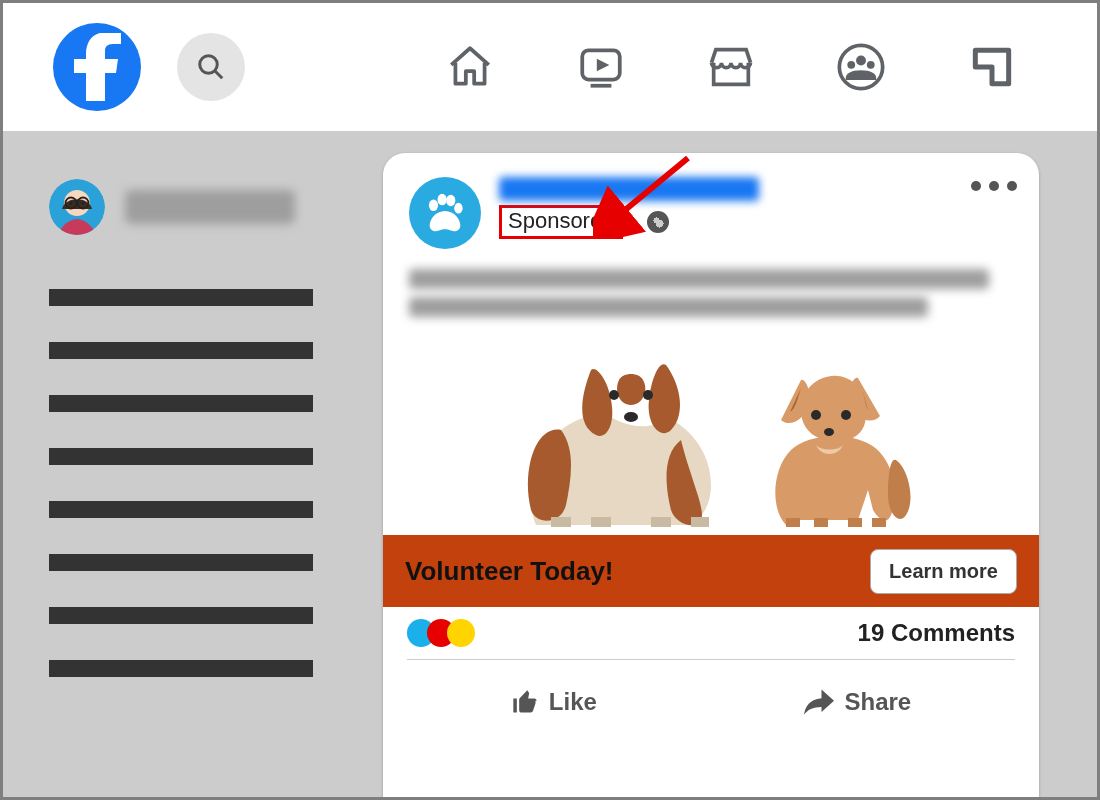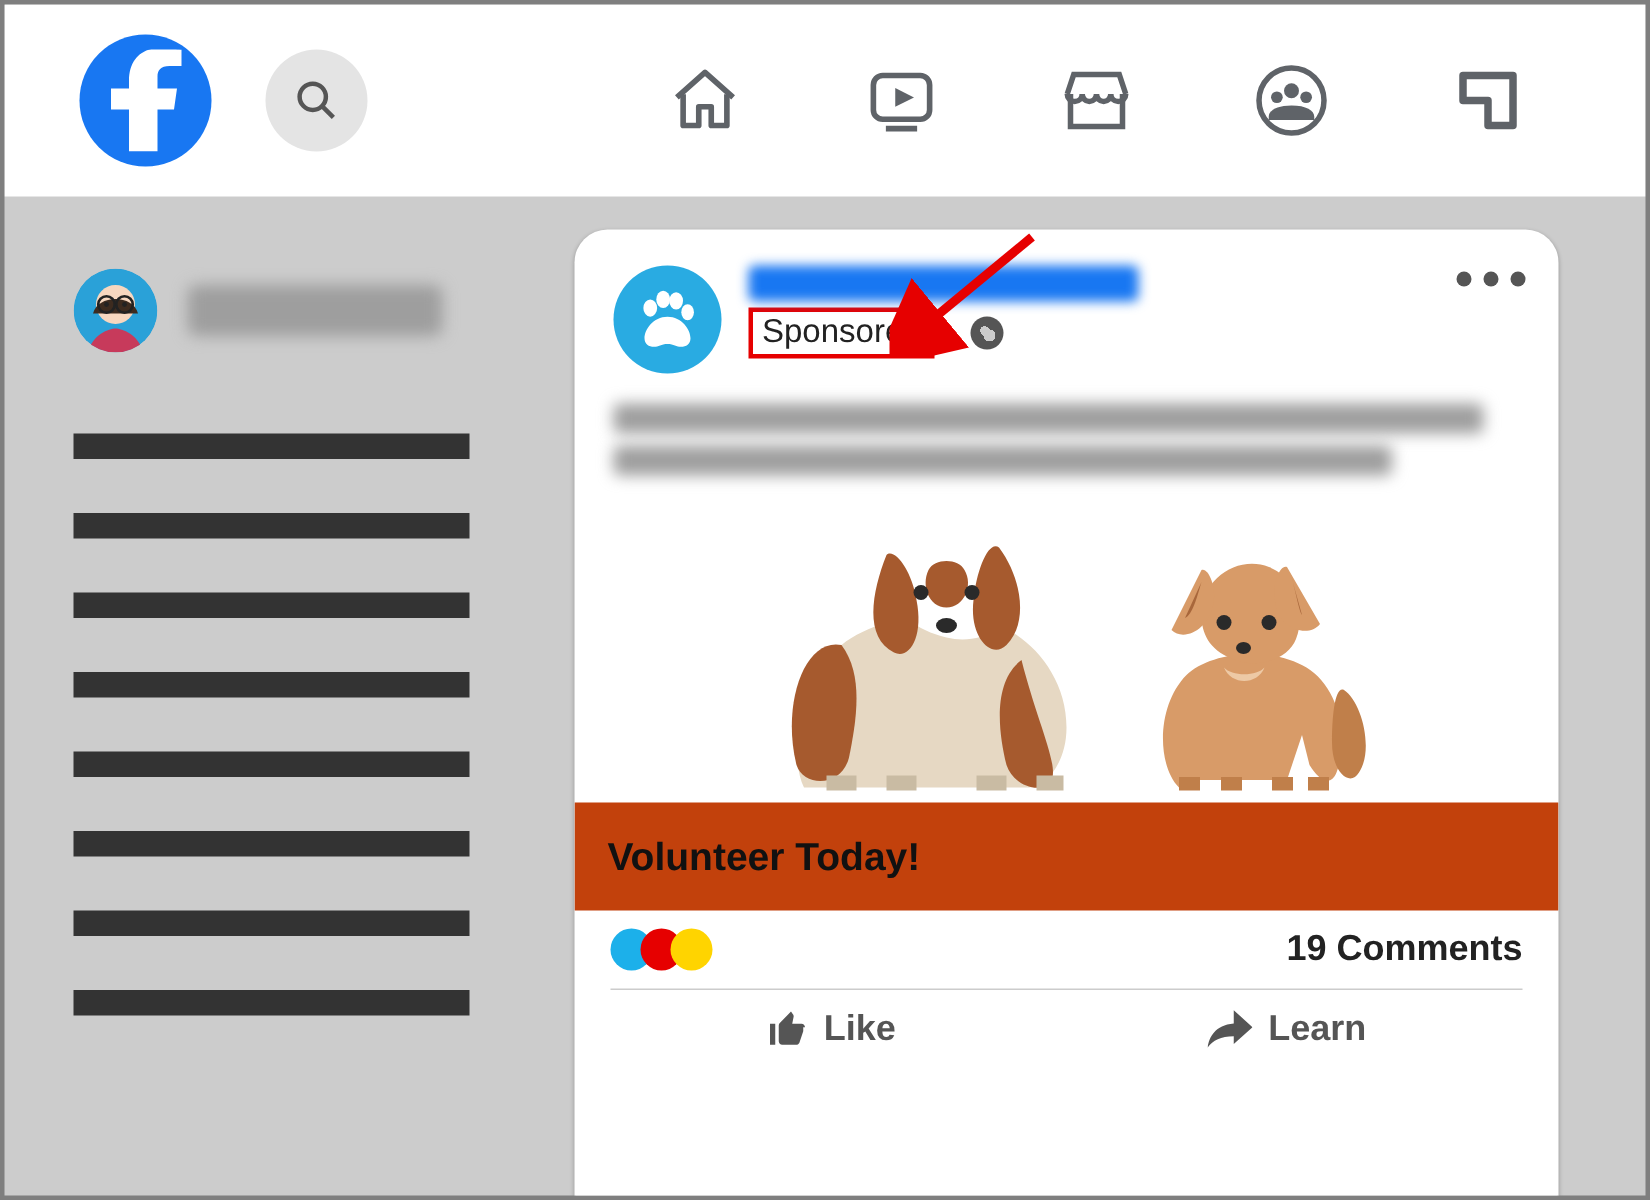--- a/index.html
+++ b/index.html
@@ -37,21 +37,21 @@
   .blur-line { height:20px; background:#9e9e9e; filter:blur(5px); margin-bottom:8px; border-radius:4px;}
   .post-image { height:210px; display:flex; align-items:flex-end; justify-content:center; }
   .cta-bar { background:#c2410c; height:72px; display:flex; align-items:center; justify-content:space-between; padding:0 22px; }
   .cta-text { font-size:26px; font-weight:700; color:#111; }
   .learn-btn { background:#fff; border:1.5px solid #aaa; border-radius:8px; padding:10px 18px; font-size:20px; font-weight:600; color:#333; }
   .stats-row { display:flex; align-items:center; justify-content:space-between; padding:12px 24px; }
   .react-cluster { display:flex; }
   .reaction { width:28px; height:28px; border-radius:50%; margin-right:-8px;}
   .comments-count { font-size:24px; font-weight:600; color:#222; }
   .action-row { border-top:1.5px solid #ccc; margin:0 24px; display:flex; justify-content:space-around; padding:12px 0 6px 0; }
-  .action-btn { display:flex; align-items:center; gap:10px; font-size:24px; font-weight:600; color:#555; }
+  .action-btn { display:flex; align-items:center; gap:10px; font-size:24px; font-weight:600; color:#555;margin-top:16px; }
   
   .arrow-wrap { position:absolute; top:145px; left:590px; pointer-events:none;}
 </style>
 </head>
 <body>
 
 <div class="frame">
 
   <div class="topnav">
     <div class="logo-wrap">
@@ -202,20 +202,21 @@
           <rect x="40" y="148" width="14" height="9" fill="#c07f4a"></rect>
           <rect x="68" y="148" width="14" height="9" fill="#c07f4a"></rect>
           <rect x="102" y="148" width="14" height="9" fill="#c07f4a"></rect>
           <rect x="126" y="148" width="14" height="9" fill="#c07f4a"></rect>
         </g>
       </svg>
     </div>
 
     <div class="cta-bar">
       <div class="cta-text">Volunteer Today!</div>
+      <div class="learn-btn">Learn more</div>
     </div>
 
     <div class="stats-row">
       <div class="react-cluster">
         <div class="reaction" style="background:#1cb0ea"></div>
         <div class="reaction" style="background:#e60000"></div>
         <div class="reaction" style="background:#ffd400"></div>
       </div>
       <div class="comments-count">19 Comments</div>
     </div>
@@ -224,21 +225,21 @@
       <div class="action-btn">
         <svg width="28" height="28" viewBox="0 0 24 24" fill="#555">
             <path d="M2 21h3V9H2v12zM22 11c0-1.1-.9-2-2-2h-5.3l.8-4 .02-.3c0-.4-.17-.8-.44-1.06L14 2 7.6 8.6C7.22 8.95 7 9.45 7 10v9c0 1.1.9 2 2 2h8c.8 0 1.5-.5 1.8-1.2l2.1-6.2c.07-.2.1-.4.1-.6v-2z"></path>
           </svg>
         <span>Like</span>
       </div>
       <div class="action-btn">
         <svg width="30" height="26" viewBox="0 0 24 20" fill="#555">
             <path d="M14 4V0l10 9-10 9v-4.1c-7 0-11 2.2-14 6.1 1-6 4-12 14-13z"></path>
           </svg>
-        <span>Learn</span>
+        <span>Share</span>
       </div>
     </div>
   </div>
 
   <div class="arrow-wrap">
     <svg width="110" height="90" viewBox="0 0 110 90">
       <defs>
           <marker id="ah" markerWidth="12" markerHeight="12" refX="3" refY="5" orient="auto">
             <path d="M0 0 L10 5 L0 10 z" fill="#e60000"></path>
           </marker>

